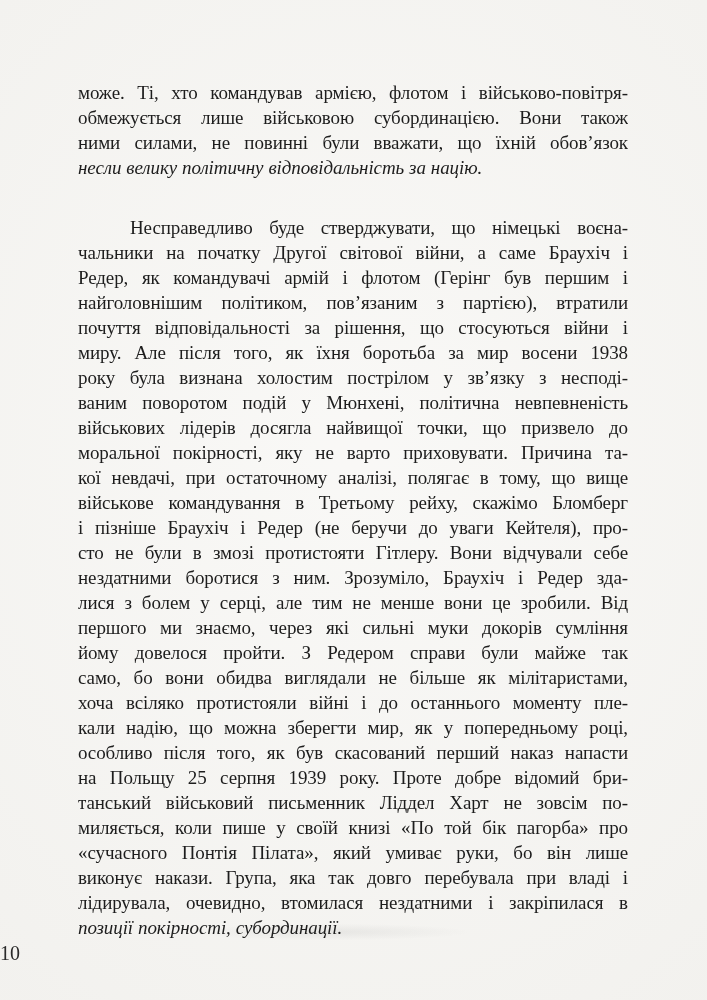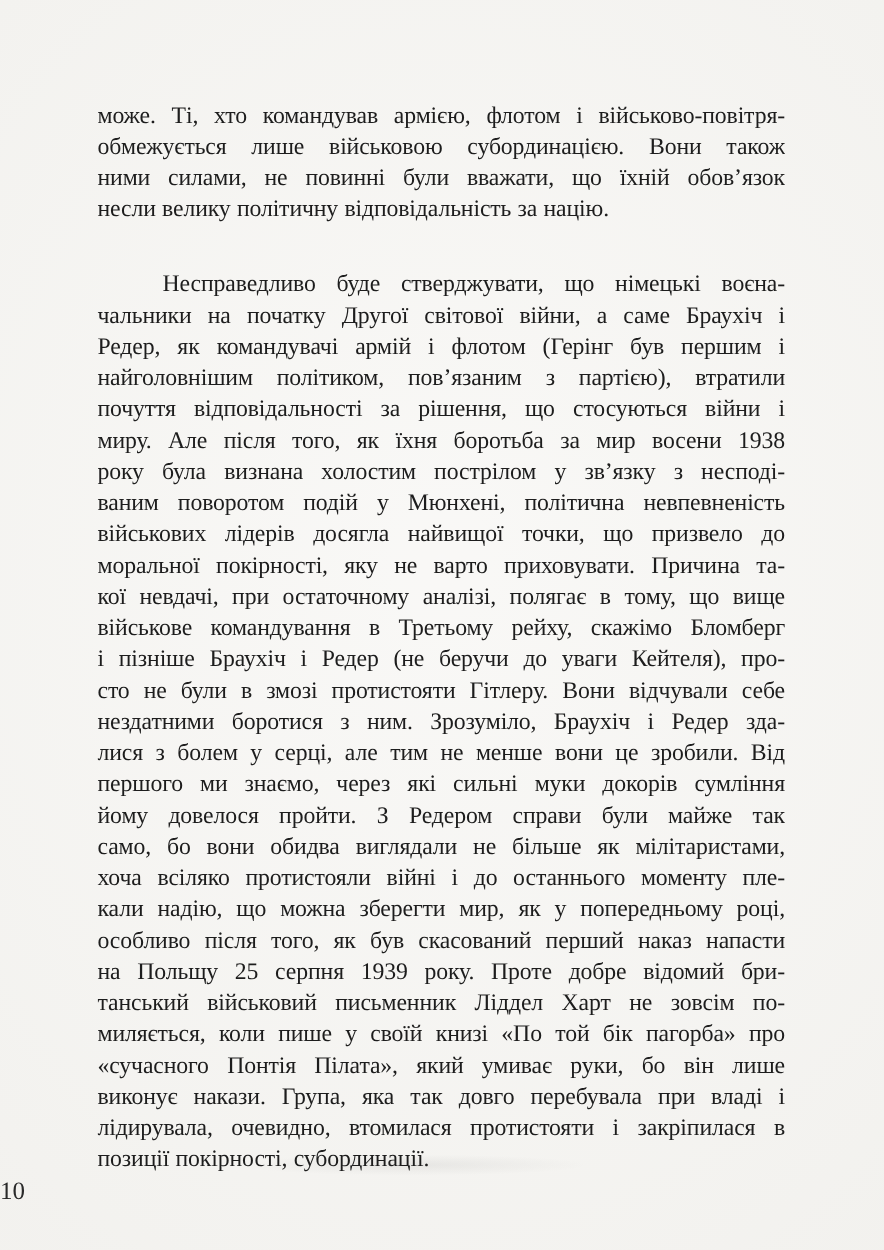--- a/index.html
+++ b/index.html
@@ -37,20 +37,21 @@
   .line {
     height: 25px;
     overflow: hidden;
     text-align: justify;
     text-align-last: justify;
     word-spacing: 0.02em;
   }
   .line.last {
     text-align: left;
     text-align-last: left;
+    font-style: italic;
   }
   .line.indent {
     text-indent: 52px;
     margin-top: 35px;
   }
   .page-number {
     position: absolute;
     left: 0;
     right: 0;
     top: 941px;
@@ -92,18 +93,18 @@
         <div class="line">йому довелося пройти. З Редером справи були майже так</div>
         <div class="line">само, бо вони обидва виглядали не більше як мілітаристами,</div>
         <div class="line">хоча всіляко протистояли війні і до останнього моменту пле-</div>
         <div class="line">кали надію, що можна зберегти мир, як у попередньому році,</div>
         <div class="line">особливо після того, як був скасований перший наказ напасти</div>
         <div class="line">на Польщу 25 серпня 1939 року. Проте добре відомий бри-</div>
         <div class="line">танський військовий письменник Ліддел Харт не зовсім по-</div>
         <div class="line">миляється, коли пише у своїй книзі «По той бік пагорба» про</div>
         <div class="line">«сучасного Понтія Пілата», який умиває руки, бо він лише</div>
         <div class="line">виконує накази. Група, яка так довго перебувала при владі і</div>
-        <div class="line">лідирувала, очевидно, втомилася протистояти і закріпилася в</div>
+        <div class="line">лідирувала, очевидно, втомилася нездатними і закріпилася в</div>
         <div class="line last">позиції покірності, субординації.</div>
       </div>
     </div>
   <div class="page-number">10</div>
 </div>
 
 </body></html>

